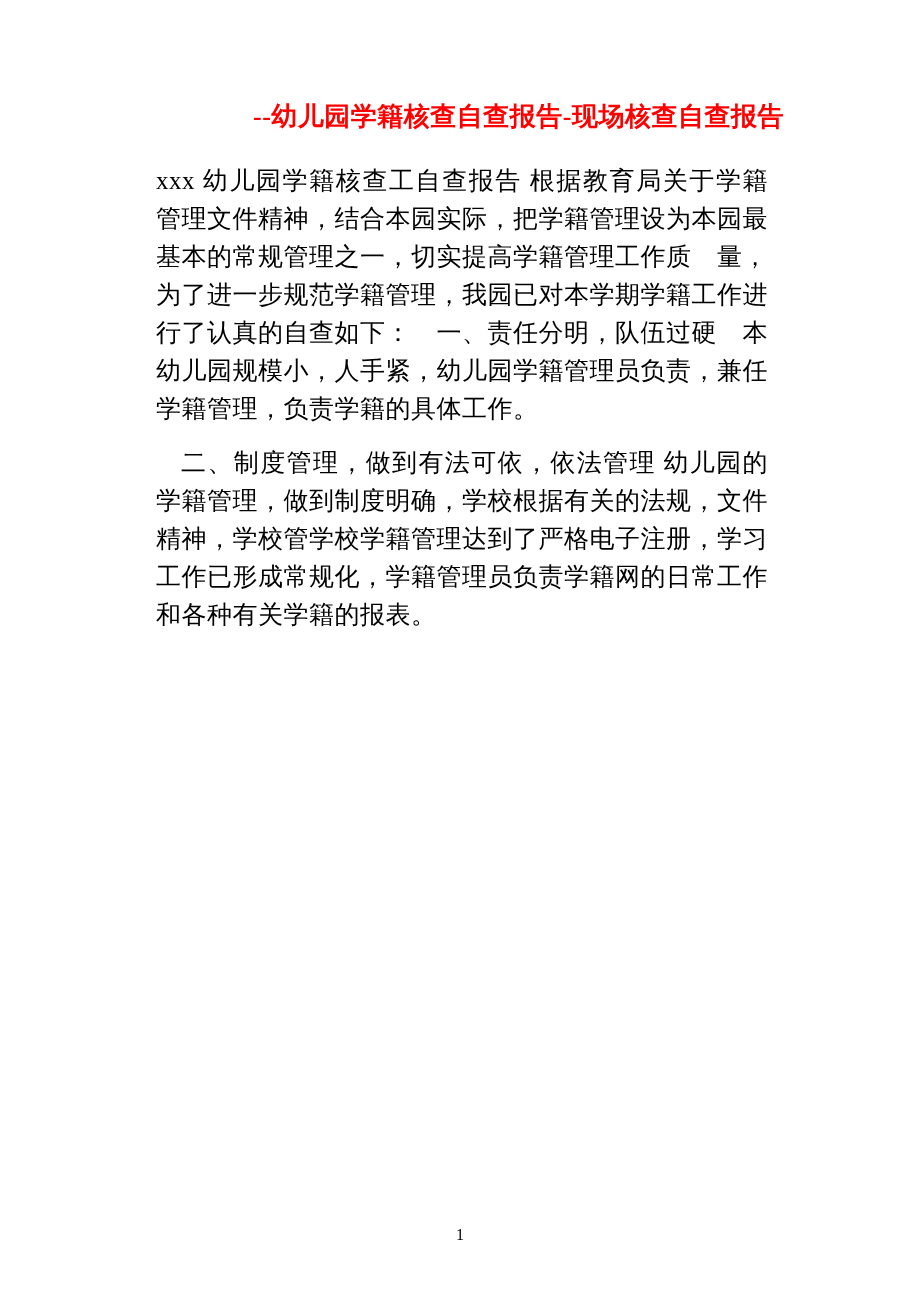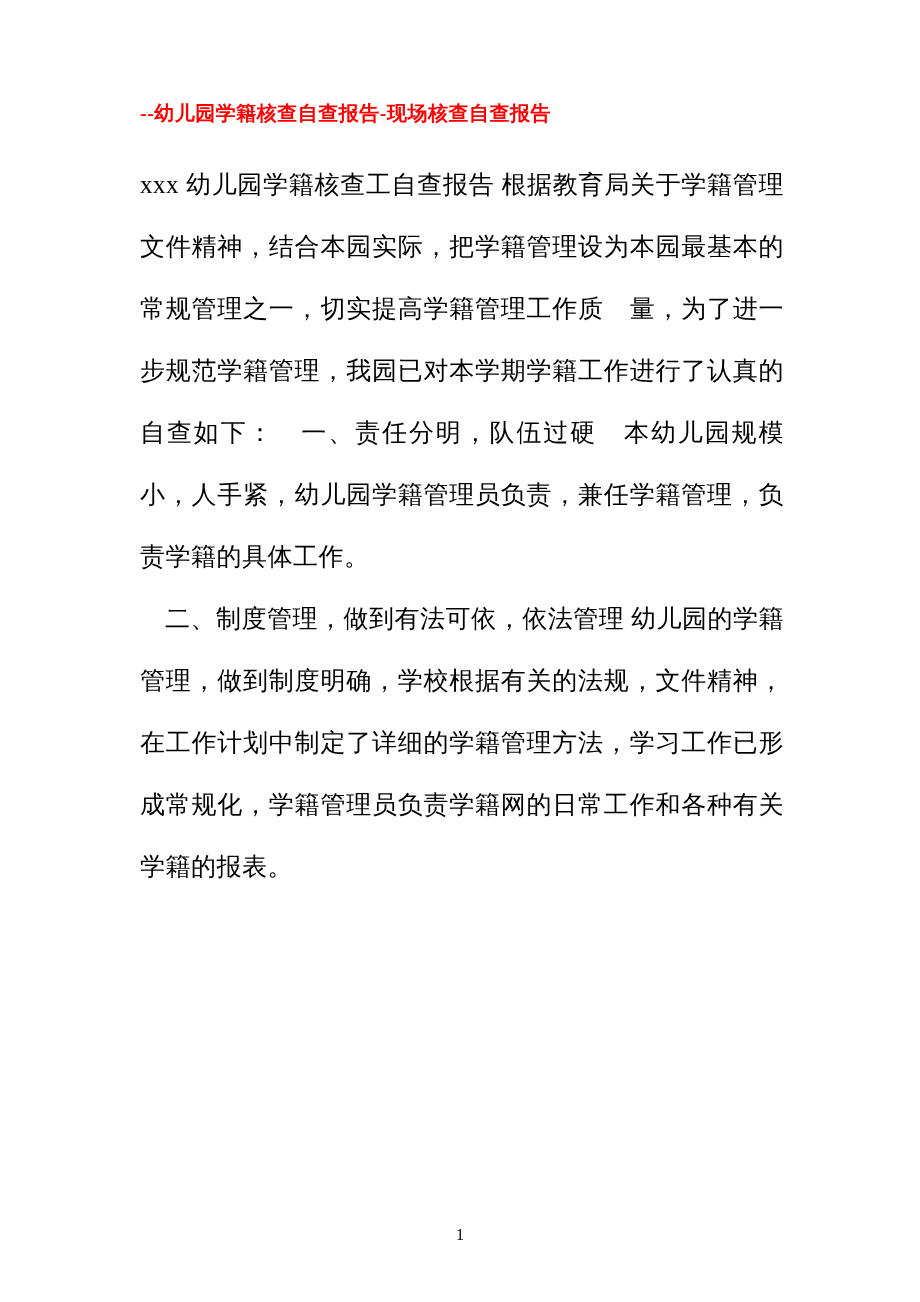--- a/index.html
+++ b/index.html
@@ -16,32 +16,33 @@
   }
   .page {
     box-sizing: border-box;
     width: 920px;
     height: 1302px;
     padding: 100px 136px 0 140px;
     position: relative;
     overflow: hidden;
   }
   .doc-title {
-    font-size: 20px;
+    font-size: 26px;
     font-weight: bold;
     line-height: 1.3;
     margin: 0 0 28px 0;
     letter-spacing: 0.5px;
+    text-align: right;
   }
   .body-text p {
     font-size: 25px;
-    line-height: 62px;
+    line-height: 38px;
     text-align: justify;
     text-justify: inter-ideograph;
-    margin: 0;
+    margin: 16px;
     letter-spacing: 0.5px;
   }
   .body-text p.indent-1 {
     text-indent: 1em;
   }
   .page-number {
     position: absolute;
     left: 0;
     right: 0;
     bottom: 58px;
@@ -52,18 +53,18 @@
 </style>
 </head>
 <body>
 
 <div class="page">
 
   <h1 class="doc-title" style="color: rgb(255, 0, 0);">--幼儿园学籍核查自查报告-现场核查自查报告</h1>
 
   <div class="body-text">
     <p>xxx 幼儿园学籍核查工自查报告 根据教育局关于学籍管理文件精神，结合本园实际，把学籍管理设为本园最基本的常规管理之一，切实提高学籍管理工作质　量，为了进一步规范学籍管理，我园已对本学期学籍工作进行了认真的自查如下：　一、责任分明，队伍过硬　本幼儿园规模小，人手紧，幼儿园学籍管理员负责，兼任学籍管理，负责学籍的具体工作。</p>
-    <p class="indent-1">二、制度管理，做到有法可依，依法管理 幼儿园的学籍管理，做到制度明确，学校根据有关的法规，文件精神，在工作计划中制定了详细的学籍管理方法，学习工作已形成常规化，学籍管理员负责学籍网的日常工作和各种有关学籍的报表。</p>
+    <p class="indent-1">二、制度管理，做到有法可依，依法管理 幼儿园的学籍管理，做到制度明确，学校根据有关的法规，文件精神，学校管学校学籍管理达到了严格电子注册，学习工作已形成常规化，学籍管理员负责学籍网的日常工作和各种有关学籍的报表。</p>
   </div>
 
   <div class="page-number">1</div>
 
 </div>
 
 </body></html>

